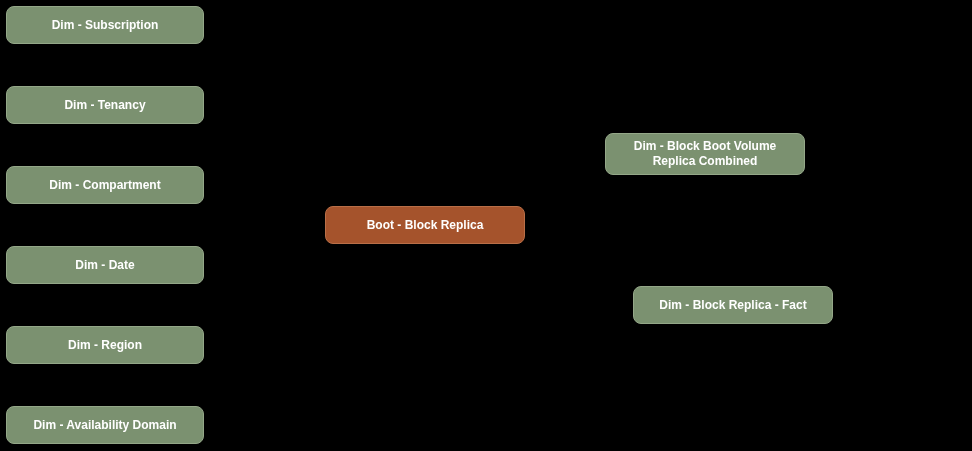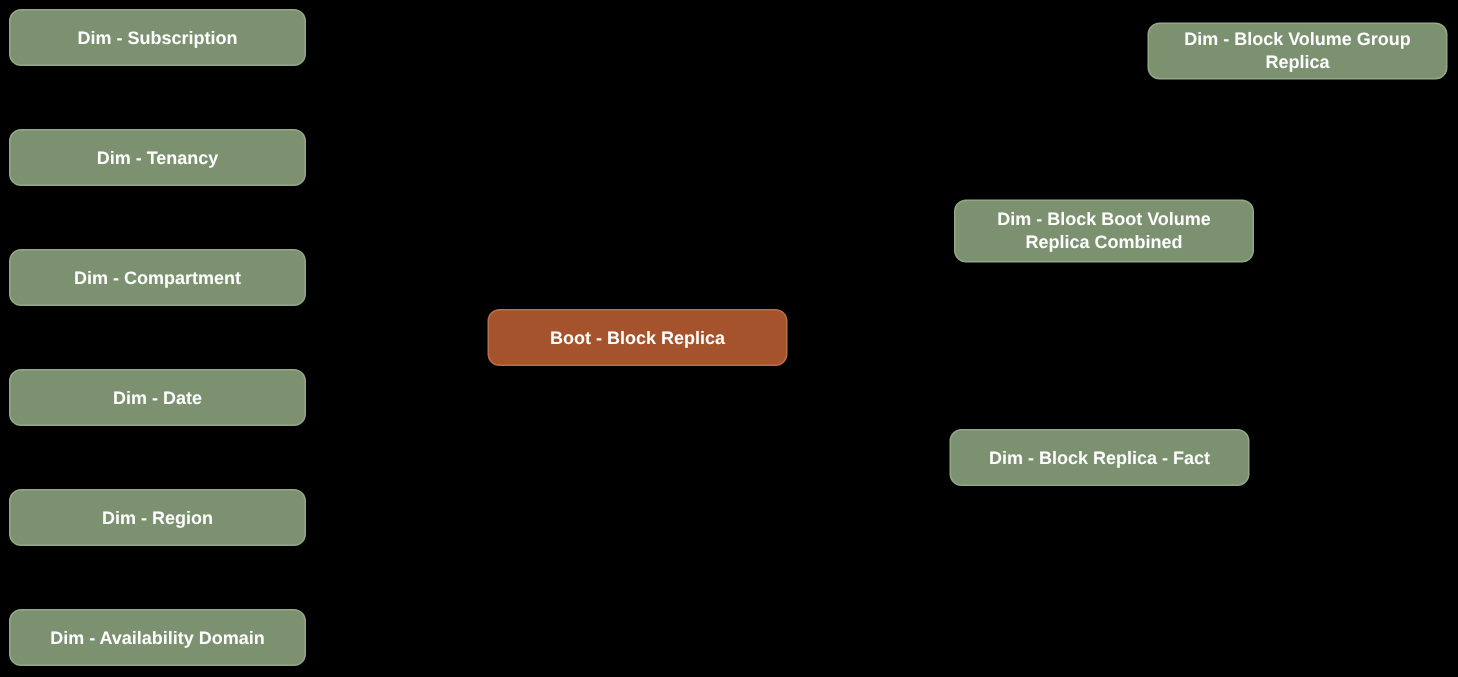--- a/index.html
+++ b/index.html
@@ -40,21 +40,21 @@
   }
   
   .n0 { left: 6px;   top: 6px;   width: 198px; height: 38px; }
   .n1 { left: 6px;   top: 86px;  width: 198px; height: 38px; }
   .n2 { left: 6px;   top: 166px; width: 198px; height: 38px; }
   .n3 { left: 6px;   top: 246px; width: 198px; height: 38px; }
   .n4 { left: 6px;   top: 326px; width: 198px; height: 38px; }
   .n5 { left: 6px;   top: 406px; width: 198px; height: 38px; }
   .n6 { left: 325px; top: 206px; width: 200px; height: 38px; }
   .n7 { left: 765px; top: 15px;  width: 200px; height: 38px; }
-  .n8 { left: 636px; top: 133px; width: 200px; height: 42px; }
+  .n8 { left: 605px; top: 133px; width: 200px; height: 42px; }
   .n9 { left: 605px; top: 286px; width: 200px; height: 38px; margin-left: 28px; }
 </style>
 </head>
 <body>
 
 <div class="canvas">
 
   <div class="node dimension n0">
     <span>Dim - Subscription</span>
   </div>
@@ -76,23 +76,20 @@
   </div>
 
   <div class="node dimension n4">
     <span>Dim - Region</span>
   </div>
 
   <div class="node fact n6">
     <span>Boot - Block Replica</span>
   </div>
 
-  <div class="node dimension n7">
-    <span>Dim - Block Volume Group Replica</span>
-  </div>
 
   <div class="node dimension n8">
     <span>Dim - Block Boot Volume Replica Combined</span>
   </div>
 
   <div class="node dimension n9">
     <span>Dim - Block Replica - Fact</span>
   </div>
 
 </div>

